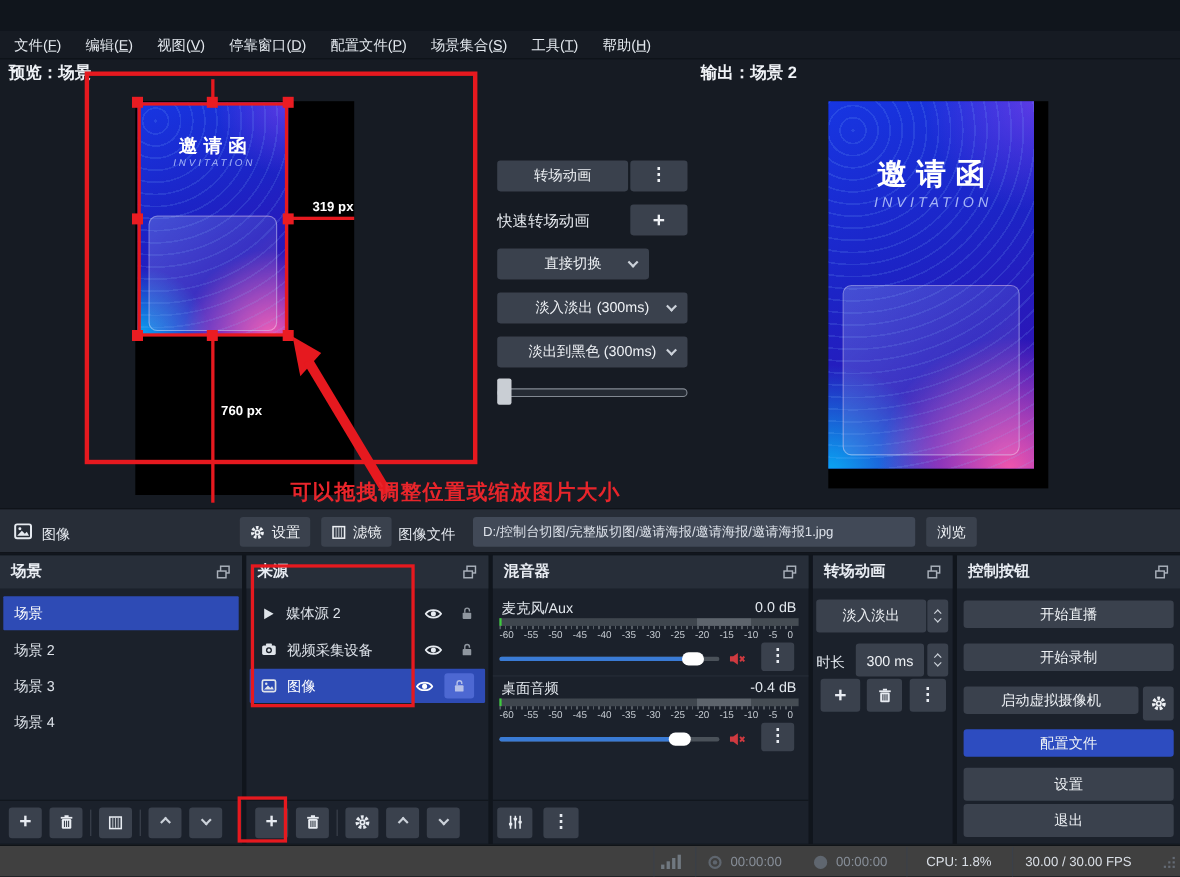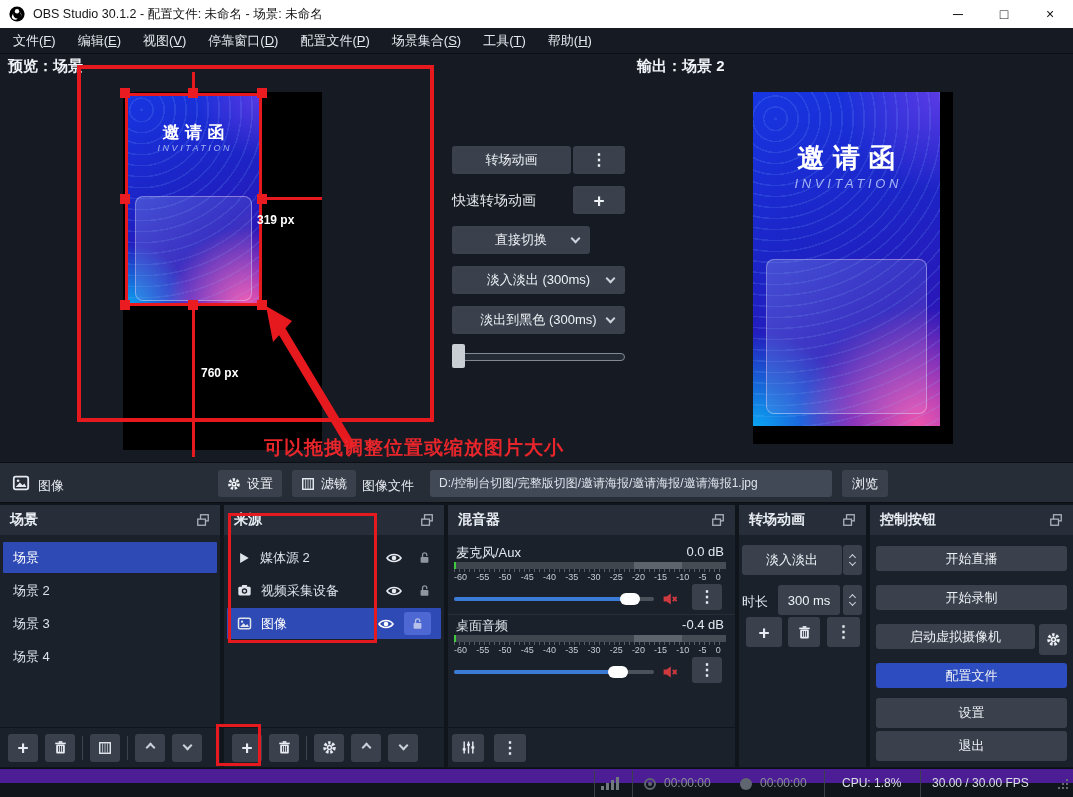--- a/index.html
+++ b/index.html
@@ -78,21 +78,21 @@
   .vol-fill { position:absolute; left:0; top:0; height:4px; background:#3a7bd5; border-radius:2px; }
   .vol-handle { position:absolute; top:-4px; width:20px; height:12px; background:#fff; border-radius:6px; }
   .mute-icon { position:absolute; color:#cf3a40; display:flex; }
   .mix-sep { position:absolute; left:0; right:0; height:1px; background:#262d38; }
 
   
   .ctl-btn { position:absolute; left:6px; width:191px; height:25px; }
   .ctl-btn.active { background:#2d4cc0; }
 
   
-  .statusbar { position:absolute; left:0; top:768px; width:1073px; height:15px; background:#4c1d95; border-top:1px solid #0c1015; }
+  .statusbar { position:absolute; left:0; top:768px; width:1073px; height:29px; background:#404040; border-top:1px solid #0c1015; }
   .sb-sep { position:absolute; top:1px; width:1px; height:27px; background:#3a4049; }
   .sb-text { position:absolute; top:7px; font-size:12px; color:#868d97; }
   .sb-text.bright { color:#d9dee5; }
   .sig-bars { position:absolute; display:flex; align-items:flex-end; gap:2px; }
   .sig-bars i { width:3px; background:#707880; display:block; }
   .ring-icon { position:absolute; width:12px; height:12px; border:2px solid #5f666f; border-radius:50%; }
   .ring-icon::after { content:""; position:absolute; left:2px; top:2px; width:4px; height:4px; border-radius:50%; background:#5f666f; }
   .dot-icon { position:absolute; width:12px; height:12px; border-radius:50%; background:#5f666f; }
   .grip { position:absolute; width:2px; height:2px; background:#646b75; box-shadow:4px 0 #646b75,8px 0 #646b75,4px -4px #646b75,8px -4px #646b75,8px -8px #646b75; }
 
@@ -159,34 +159,20 @@
         <path d="M3.4,1.6 V14.4 M8,1.6 V14.4 M12.6,1.6 V14.4" stroke="currentColor" stroke-width="1.5"></path>
         <rect x="1.8" y="8.6" width="3.2" height="2.6" rx="0.6" fill="currentColor"></rect>
         <rect x="6.4" y="3.6" width="3.2" height="2.6" rx="0.6" fill="currentColor"></rect>
         <rect x="11" y="6.6" width="3.2" height="2.6" rx="0.6" fill="currentColor"></rect>
       </symbol>
   </defs>
 </svg>
 
 <div id="app">
 
-  <div class="titlebar">
-    <svg class="ic" width="16" height="16" viewBox="0 0 16 16" style="margin-left:9px">
-      <circle cx="8" cy="8" r="7.6" fill="#000"></circle>
-      <circle cx="8" cy="5.2" r="2.2" fill="#fff"></circle>
-      <path d="M4.2,7.2 a4.4,4.4 0 0 0 4.5,5.4 a3.4,3.4 0 0 1 -6-2.2 Z" fill="#fff"></path>
-      <path d="M11.8,7.0 a4.0,4.0 0 0 1 -1.6,5.2 a3.3,3.3 0 0 0 0.4-5.8 Z" fill="#fff"></path>
-    </svg>
-    <span class="title">OBS Studio 30.1.2 - 配置文件: 未命名 - 场景: 未命名</span>
-    <div class="win-controls">
-      <button class="win-btn">─</button>
-      <button class="win-btn">□</button>
-      <button class="win-btn">×</button>
-    </div>
-  </div>
 
   <div class="menubar">
     <span class="menu-item">文件(<u>F</u>)</span>
     <span class="menu-item">编辑(<u>E</u>)</span>
     <span class="menu-item">视图(<u>V</u>)</span>
     <span class="menu-item">停靠窗口(<u>D</u>)</span>
     <span class="menu-item">配置文件(<u>P</u>)</span>
     <span class="menu-item">场景集合(<u>S</u>)</span>
     <span class="menu-item">工具(<u>T</u>)</span>
     <span class="menu-item">帮助(<u>H</u>)</span>
@@ -580,21 +566,21 @@
   <div class="sel-handle" style="left:120px; top:88px;"></div>
   <div class="sel-handle" style="left:188px; top:88px;"></div>
   <div class="sel-handle" style="left:257px; top:88px;"></div>
   <div class="sel-handle" style="left:120px; top:194px;"></div>
   <div class="sel-handle" style="left:257px; top:194px;"></div>
   <div class="sel-handle" style="left:120px; top:300px;"></div>
   <div class="sel-handle" style="left:188px; top:300px;"></div>
   <div class="sel-handle" style="left:257px; top:300px;"></div>
 
   <div class="red-line" style="left:266px; top:197px; width:56px; height:3px;"></div>
-  <span class="dim-label" style="left:257px; top:181px;margin-top:32px;">319 px</span>
+  <span class="dim-label" style="left:284px; top:181px;">319 px</span>
   <div class="red-line" style="left:192px; top:307px; width:3px; height:150px;"></div>
   <span class="dim-label" style="left:201px; top:366px;">760 px</span>
 
   <svg class="abs" style="left:252px; top:298px; z-index:61; pointer-events:none;" width="115" height="162" viewBox="0 0 115 162">
     <polygon points="14,8 40,23 21,44" fill="#e6191f"></polygon>
     <line x1="28" y1="30" x2="100" y2="150" stroke="#e6191f" stroke-width="9"></line>
   </svg>
   <span class="hint-text" style="left:264px; top:435px;">可以拖拽调整位置或缩放图片大小</span>
 
   <div class="red-rect thin" style="left:228px; top:513px; width:149px; height:130px;"></div>

